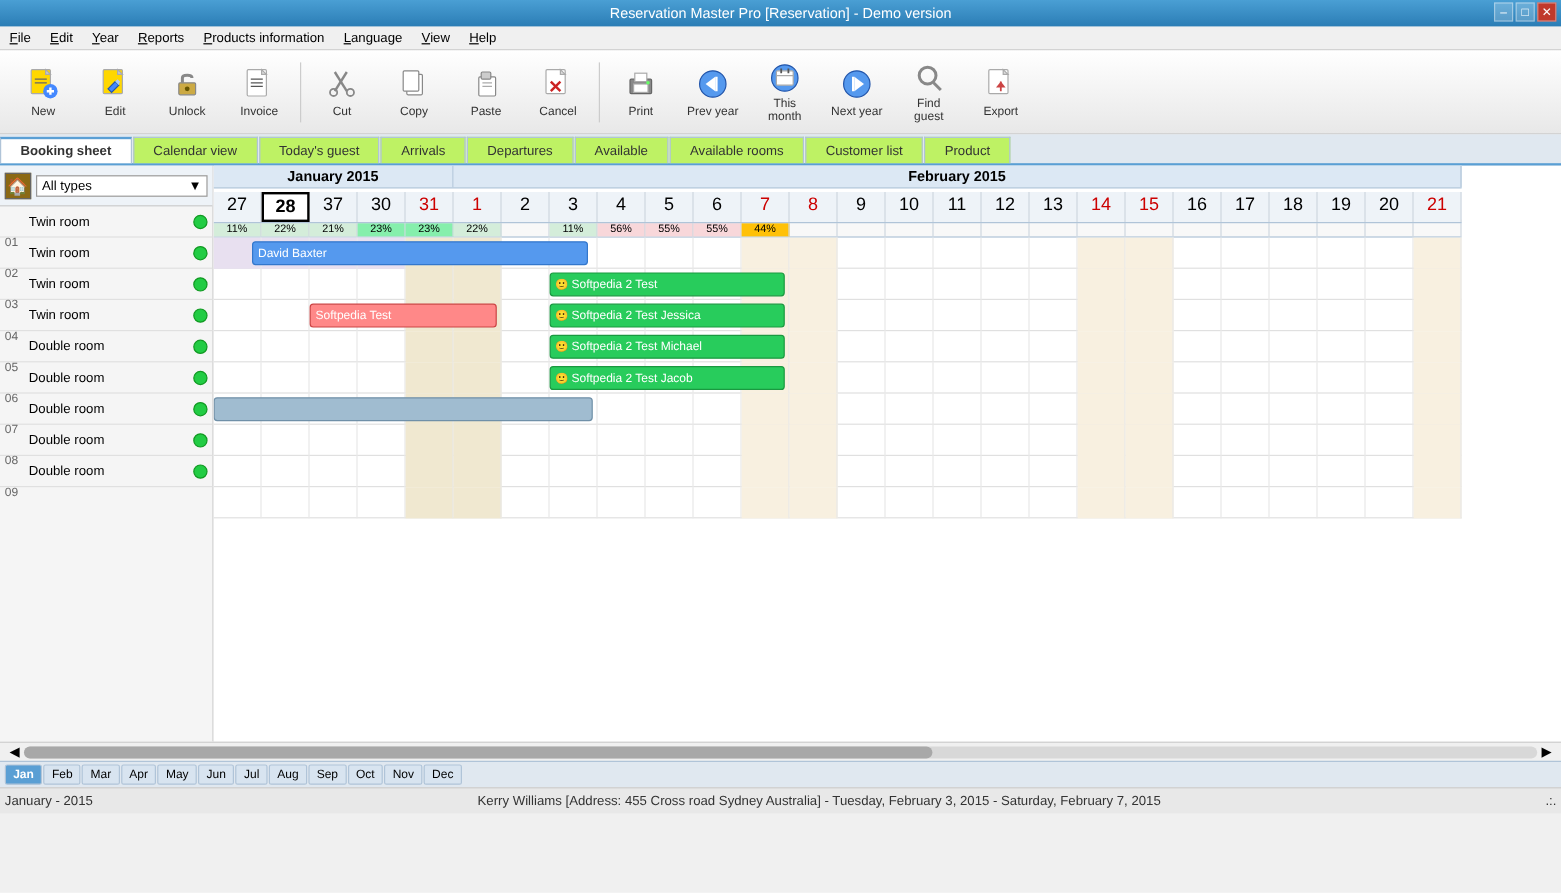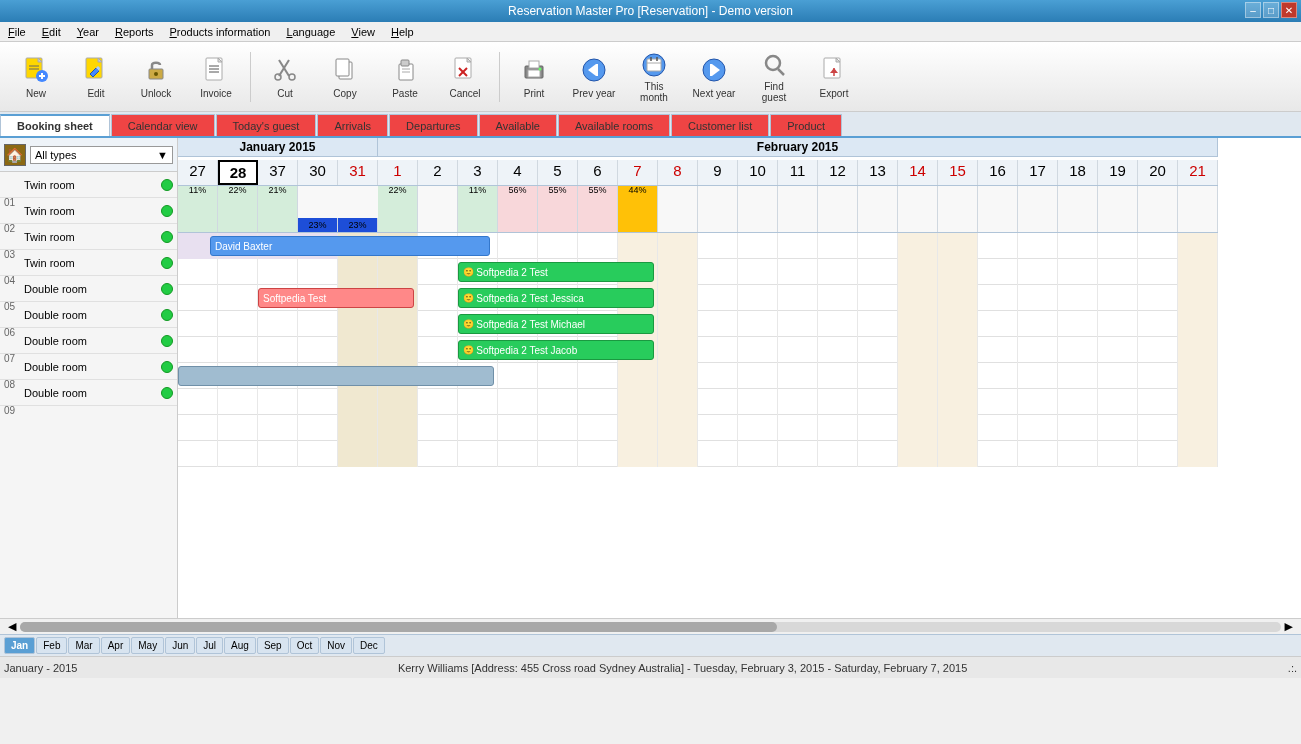--- a/index.html
+++ b/index.html
@@ -94,21 +94,21 @@
       border-bottom: 2px solid #5a9fd4;
       display: flex;
       height: 26px;
       align-items: flex-end;
     }
     .tab {
       padding: 4px 16px;
       cursor: pointer;
       border: 1px solid #b0c4d8;
       border-bottom: none;
-      background: #ef4444;
+      background: #bef264;
       margin-right: 1px;
       font-size: 11px;
       color: #333;
       height: 22px;
       display: flex;
       align-items: center;
     }
     .tab.active {
       background: white;
       border-top: 2px solid #5a9fd4;
@@ -242,21 +242,21 @@
     }
     .occ-cell {
       width: 40px;
       min-width: 40px;
       text-align: center;
       font-size: 9px;
       padding: 2px 0;
       border-right: 1px solid #d0d8e0;
     }
     .occ-cell.low { background: #d4edda; }
-    .occ-cell.mid { background: #1d4ed8; margin-top: 35px; }
+    .occ-cell.mid { background: #86efac; }
     .occ-cell.high { background: #f8d7da; }
     .occ-cell.full { background: #ffc107; color: #000; }
 
     
     .cal-row {
       display: flex;
       height: 26px;
       border-bottom: 1px solid #e0e0e0;
       position: relative;
     }

